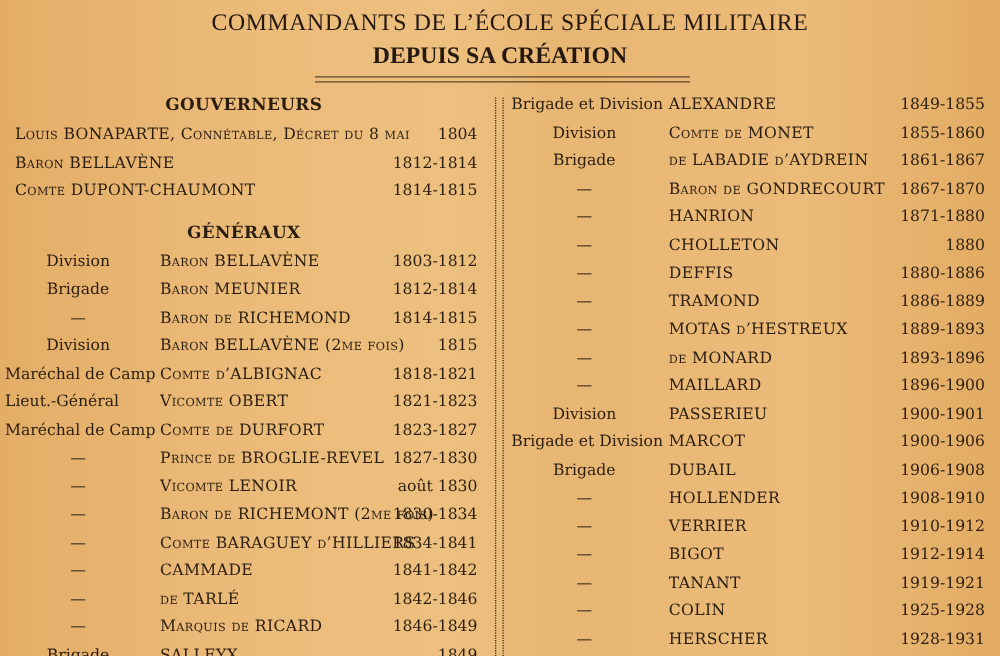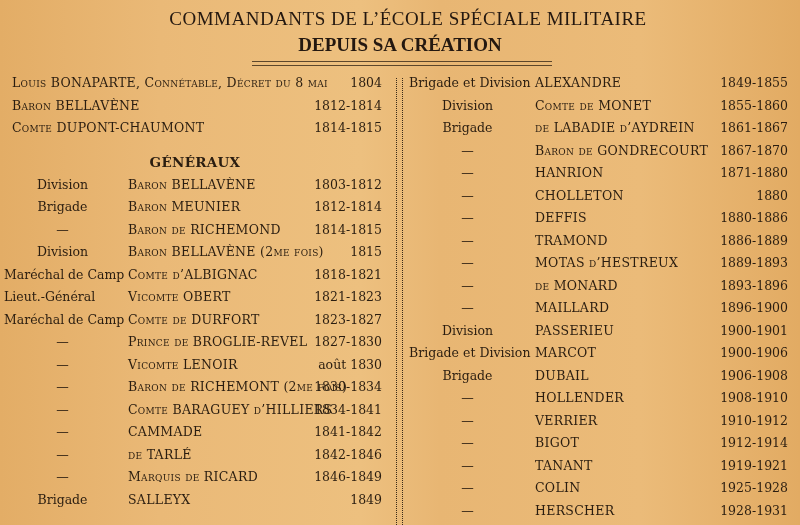--- a/index.html
+++ b/index.html
@@ -55,20 +55,21 @@
 </head>
 <body>
 
 <div class="page">
   <div class="title">COMMANDANTS DE L’ÉCOLE SPÉCIALE MILITAIRE</div>
   <div class="subtitle">DEPUIS SA CRÉATION</div>
   <div class="rule"></div>
   <div class="divider"></div>
 
   <div class="col left">
+    <div class="heading">GOUVERNEURS</div>
     <div id="gov-rows">
         <div class="row gov">
           <span class="name sc">Louis BONAPARTE, Connétable, Décret du 8 mai</span>
           <span class="years">1804</span>
         </div>
         <div class="row gov">
           <span class="name sc">Baron BELLAVÈNE</span>
           <span class="years">1812-1814</span>
         </div>
         <div class="row gov">

